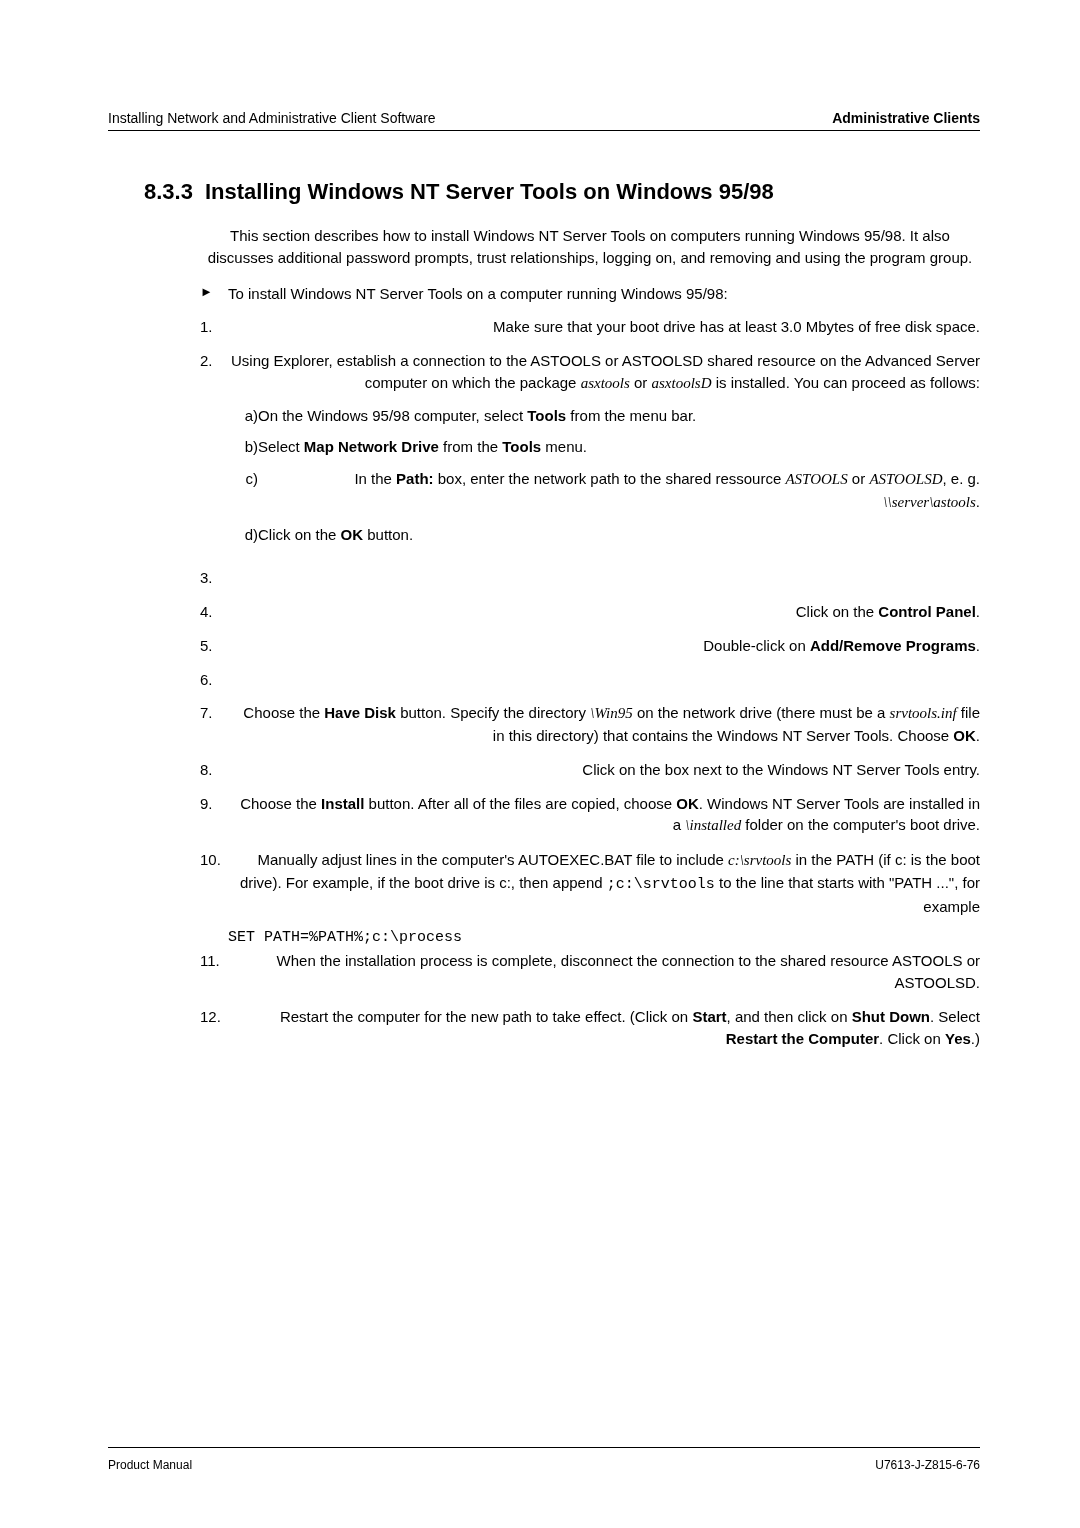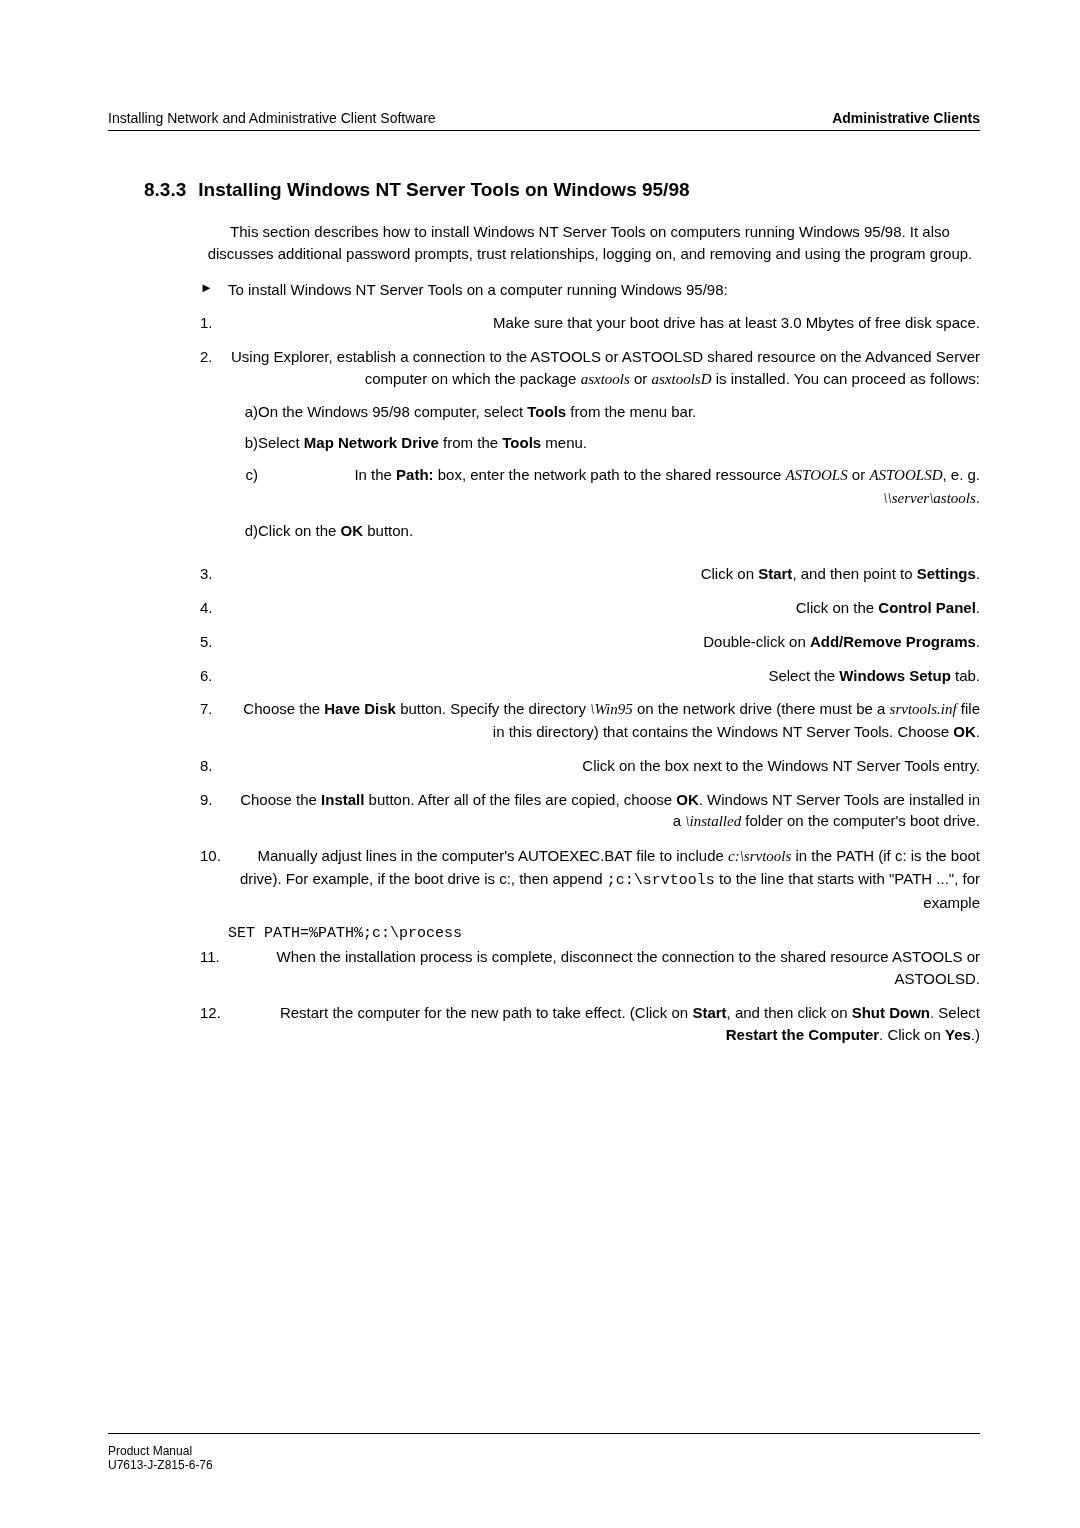--- a/index.html
+++ b/index.html
@@ -31,21 +31,21 @@
     }
     .header-rule {
       border: none;
       border-top: 1.5px solid #000;
       margin-bottom: 48px;
     }
     .content {
       padding-left: 36px;
     }
     .section-heading {
-      font-size: 19px;
+      font-size: 22px;
       font-weight: bold;
       margin-bottom: 20px;
     }
     .section-number {
       display: inline-block;
       margin-right: 12px;
     }
     .intro-para {
       font-size: 15px;
       line-height: 1.45;
@@ -119,21 +119,20 @@
     }
     .footer-rule {
       border: none;
       border-top: 1px solid #000;
       margin-bottom: 10px;
     }
     .footer-line {
       display: flex;
       justify-content: space-between;
       font-size: 12px;
-      flex-direction: column;
     }
   </style>
 </head>
 <body>
 
 <div class="header-line">
   <span class="header-left">Installing Network and Administrative Client Software</span>
   <span class="header-right">Administrative Clients</span>
 </div>
 <hr class="header-rule">
@@ -176,36 +175,34 @@
         <div class="sub-item">
           <span class="sub-marker">d)</span>
           <span><span>Click on the </span><span class="bold">OK</span><span> button.</span></span>
         </div>
       </div>
     </div>
   </div>
 
   <div class="numbered-item">
     <span class="num-marker">3.</span>
-    <span class="num-body"><span>Click on </span><span class="bold">Start</span><span>, and then point to </span><span class="bold">Settings</span><span>.</span></span>
   </div>
 
   <div class="numbered-item">
     <span class="num-marker">4.</span>
     <span class="num-body"><span>Click on the </span><span class="bold">Control Panel</span><span>.</span></span>
   </div>
 
   <div class="numbered-item">
     <span class="num-marker">5.</span>
     <span class="num-body"><span>Double-click on </span><span class="bold">Add/Remove Programs</span><span>.</span></span>
   </div>
 
   <div class="numbered-item">
     <span class="num-marker">6.</span>
-    <span class="num-body"><span>Select the </span><span class="bold">Windows Setup</span><span> tab.</span></span>
   </div>
 
   <div class="numbered-item">
     <span class="num-marker">7.</span>
     <span class="num-body"><span>Choose the </span><span class="bold">Have Disk</span><span> button. Specify the directory </span><span class="italic">\Win95</span><span> on the network drive (there must be a </span><span class="italic">srvtools.inf</span><span> file in this directory) that contains the Windows NT Server Tools. Choose </span><span class="bold">OK</span><span>.</span></span>
   </div>
 
   <div class="numbered-item">
     <span class="num-marker">8.</span>
     <span class="num-body">Click on the box next to the Windows NT Server Tools entry.</span>

